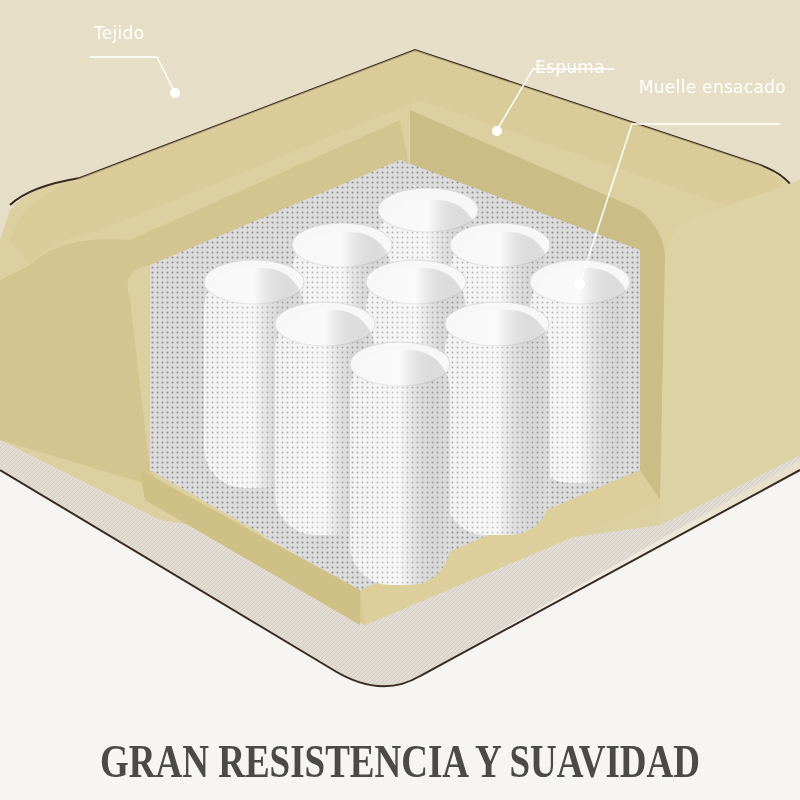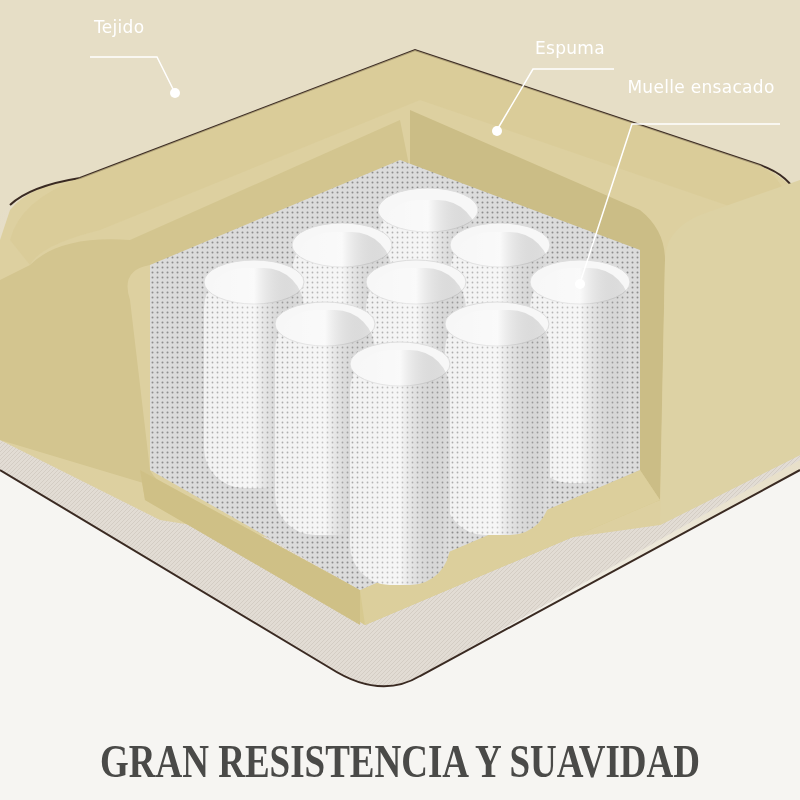--- a/index.html
+++ b/index.html
@@ -1,21 +1,21 @@
 <!DOCTYPE html>
 <html><head>
 <meta charset="utf-8">
 <style>
   html,body{margin:0;padding:0;}
   body{width:800px;height:800px;overflow:hidden;background:#f6f5f2;font-family:"DejaVu Sans",sans-serif;}
   .stage{position:relative;width:800px;height:800px;overflow:hidden;
     background:linear-gradient(180deg,#e4dcc5 0%,#e8e0ca 60%,#f4f3ef 80%,#f7f6f3 100%);}
   svg.art{position:absolute;left:0;top:0;}
   .label{position:absolute;color:#ffffff;font-size:17px;letter-spacing:0.3px;white-space:nowrap;}
-  .label.center{text-align:center;}
+  .label.center{text-align:right;}
   .headline{position:absolute;left:0;top:734px;width:800px;text-align:center;
     font-family:"Liberation Serif","DejaVu Serif",serif;font-weight:bold;
     font-size:37px;color:#4a4a48;letter-spacing:0px;transform:scaleY(1.25);transform-origin:center top;}
 </style>
 </head>
 <body>
 
 <div class="stage">
 
   <svg class="art" width="800" height="800" viewBox="0 0 800 800">
@@ -120,20 +120,20 @@
       <path d="M614 69 L533 69 L497 130"></path>
       <path d="M780 124 L632 124 L580 283"></path>
     </g>
     <g fill="#ffffff">
       <circle cx="175" cy="93" r="5"></circle>
       <circle cx="497" cy="131" r="5"></circle>
       <circle cx="580" cy="284" r="5"></circle>
     </g>
   </svg>
 
-  <div class="label" style="left:94px;top:17px;">Tejido</div>
-  <div class="label" style="left:535px;top:38px;">Espuma</div>
+  <div class="label" style="left:94px;top:23px;">Tejido</div>
+  <div class="label" style="left:535px;top:57px;">Espuma</div>
   <div class="label center" style="left:616px;top:76px;width:170px;line-height:23px;">
     <div>Muelle ensacado</div>
   </div>
 
   <div class="headline">GRAN RESISTENCIA Y SUAVIDAD</div>
 </div>
 
 </body></html>

